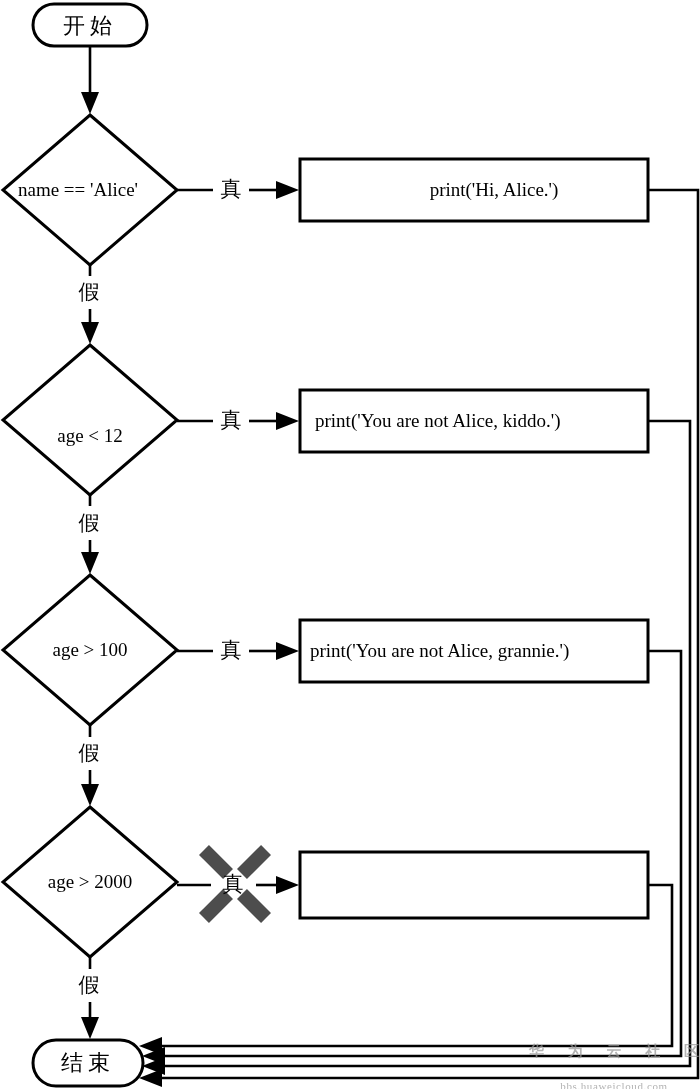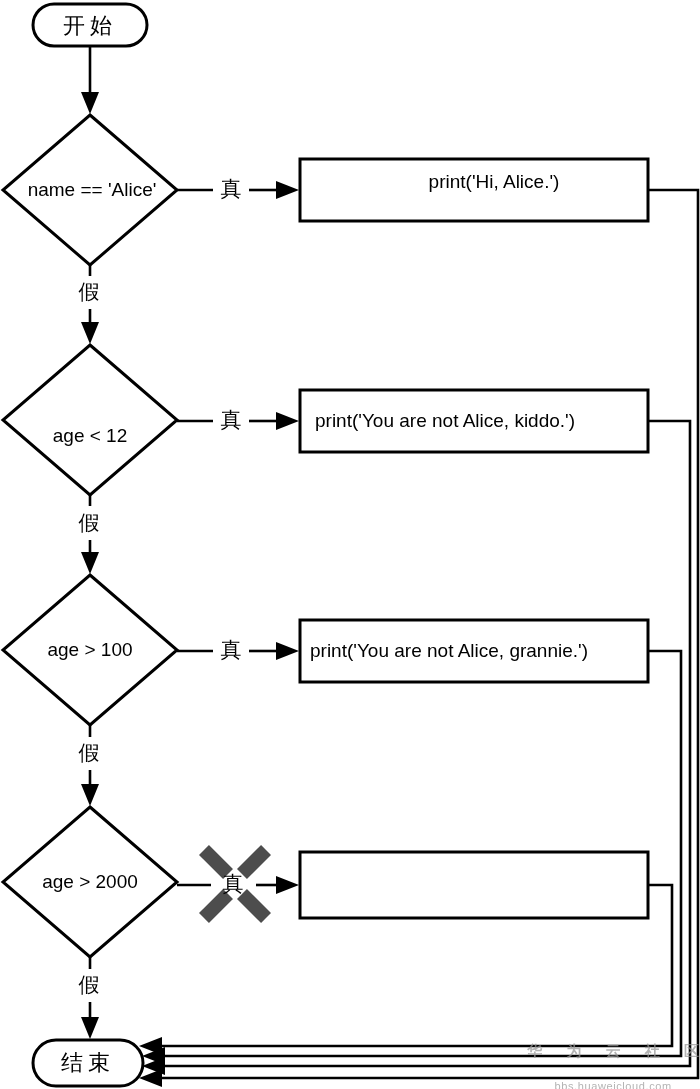--- a/index.html
+++ b/index.html
@@ -1,18 +1,18 @@
 <!DOCTYPE html>
 <html><head>
 <meta charset="utf-8">
 <style>
   html,body{margin:0;padding:0;background:#fff;}
   .canvas{
     position:relative;width:700px;height:1089px;background:#ffffff;
-    font-family:Liberation Sans, sans-serif;overflow:hidden;
+    font-family:Liberation Serif, serif;overflow:hidden;
   }
   .canvas svg{position:absolute;left:0;top:0;z-index:1;}
   .lbl{position:absolute;z-index:2;color:#000;white-space:nowrap;}
   .ctr{transform:translate(-50%,-50%);}
   .cn{font-size:21px;letter-spacing:2px;}
   .node-cn{font-size:22px;letter-spacing:5px;margin-right:-5px;}
   .cond{font-size:19px;}
   .action{font-size:19px;}
   .action-center{width:348px;text-align:center;}
   .action-left{transform:translateY(-50%);text-align:right;}
@@ -115,23 +115,23 @@
     <g fill="#4d4d4d">
       <rect x="-17" y="-7" width="34" height="14" transform="translate(216,862) rotate(45)"></rect>
       <rect x="-17" y="-7" width="34" height="14" transform="translate(254,862) rotate(-45)"></rect>
       <rect x="-17" y="-7" width="34" height="14" transform="translate(216,906) rotate(-45)"></rect>
       <rect x="-17" y="-7" width="34" height="14" transform="translate(254,906) rotate(45)"></rect>
     </g>
   </svg>
 
   <div class="lbl ctr node-cn" style="left:90px;top:26px;">开始</div>
 
-  <div class="lbl ctr cond" style="left:92px;top:190px;">name == 'Alice'</div>
+  <div class="lbl ctr cond" style="left:78px;top:190px;">name == 'Alice'</div>
   <div class="lbl ctr cn" style="left:232px;top:189px;">真</div>
-  <div class="lbl ctr action action-center" style="left:474px;top:182px;padding-left:40px;">print('Hi, Alice.')</div>
+  <div class="lbl ctr action action-center" style="left:474px;top:190px;padding-left:40px;">print('Hi, Alice.')</div>
   <div class="lbl ctr cn" style="left:90px;top:292px;">假</div>
 
   <div class="lbl ctr cond" style="left:90px;top:420px;margin-top:16px;">age &lt; 12</div>
   <div class="lbl ctr cn" style="left:232px;top:420px;">真</div>
   <div class="lbl action action-left" style="left:315px;top:421px;">print('You are not Alice, kiddo.')</div>
   <div class="lbl ctr cn" style="left:90px;top:523px;">假</div>
 
   <div class="lbl ctr cond" style="left:90px;top:650px;">age &gt; 100</div>
   <div class="lbl ctr cn" style="left:232px;top:650px;">真</div>
   <div class="lbl action action-left" style="left:310px;top:651px;">print('You are not Alice, grannie.')</div>

